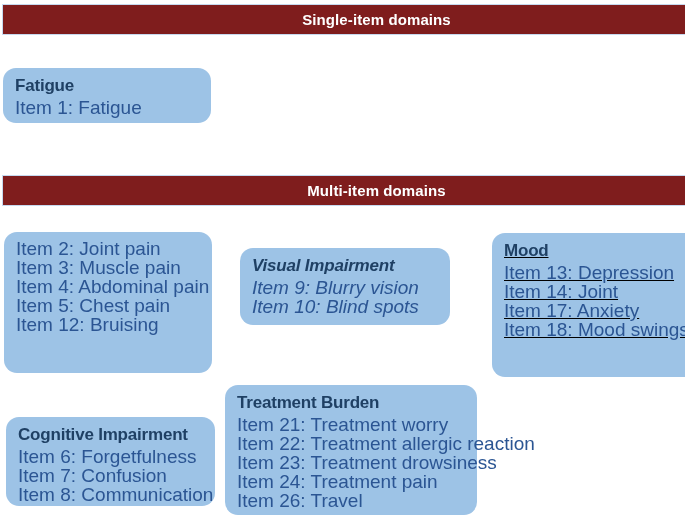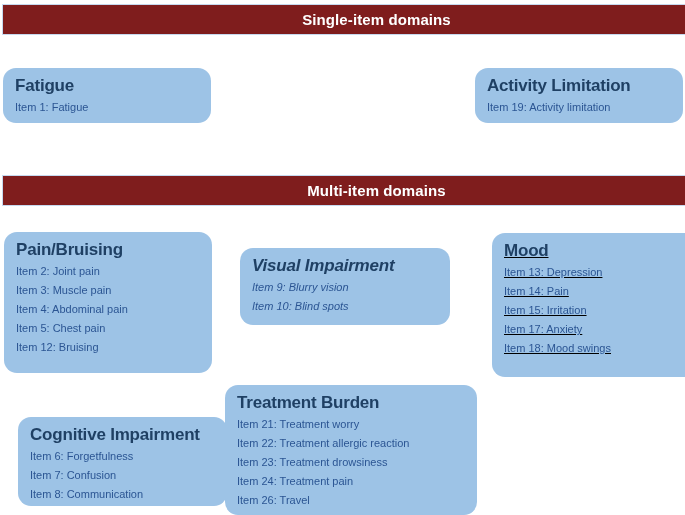--- a/index.html
+++ b/index.html
@@ -44,82 +44,76 @@
   .domain-title {
     font-weight: bold;
     font-size: 17px;
     color: #1F4064;
     letter-spacing: -0.2px;
     line-height: 22px;
     margin-bottom: 1px;
     white-space: nowrap;
   }
   .domain-item {
-    font-size: 11px;
+    font-size: 19px;
     color: #2B5593;
     line-height: 19px;
     white-space: nowrap;
   }
 
   
   .box-fatigue   { left: 3px;   top: 68px;  width: 208px; height: 55px; }
   .box-headache  { left: 238px; top: 68px;  width: 213px; height: 55px; }
   .box-activity  { left: 475px; top: 68px;  width: 208px; height: 55px; }
 
   
   .box-pain      { left: 4px;   top: 232px; width: 208px; height: 141px; }
   .box-visual    { left: 240px; top: 248px; width: 210px; height: 77px; font-style: italic;  }
   .box-mood      { left: 492px; top: 233px; width: 205px; height: 144px; text-decoration: underline; }
-  .box-cognitive { left: 18px;   top: 417px; width: 209px; height: 89px;  }
+  .box-cognitive { left: 6px;   top: 417px; width: 209px; height: 89px;  }
   .box-treatment { left: 225px; top: 378px; width: 252px; height: 130px; margin-top: 7px; }
 </style>
 </head>
 <body>
 
 <div id="figure">
 
   <div class="banner single">
     <span>Single-item domains</span>
   </div>
 
   <div class="domain-box box-fatigue">
     <div class="domain-title">Fatigue</div>
     <div class="domain-item">Item 1: Fatigue</div>
   </div>
 
 
-  <div class="domain-box box-activity">
-    <div class="domain-title">Activity Limitation</div>
-    <div class="domain-item">Item 19: Activity limitation</div>
-  </div>
 
   <div class="banner multi">
     <span>Multi-item domains</span>
   </div>
 
   <div class="domain-box box-pain">
-    <div class="domain-title">Pain/Bruising</div>
     <div class="domain-item">Item 2: Joint pain</div>
     <div class="domain-item">Item 3: Muscle pain</div>
     <div class="domain-item">Item 4: Abdominal pain</div>
     <div class="domain-item">Item 5: Chest pain</div>
     <div class="domain-item">Item 12: Bruising</div>
   </div>
 
   <div class="domain-box box-visual">
     <div class="domain-title">Visual Impairment</div>
     <div class="domain-item">Item 9: Blurry vision</div>
     <div class="domain-item">Item 10: Blind spots</div>
   </div>
 
   <div class="domain-box box-mood">
     <div class="domain-title">Mood</div>
     <div class="domain-item">Item 13: Depression</div>
-    <div class="domain-item">Item 14: Pain</div>
-    <div class="domain-item">Item 15: Irritation</div>
+    <div class="domain-item">Item 14: Joint</div>
     <div class="domain-item">Item 17: Anxiety</div>
     <div class="domain-item">Item 18: Mood swings</div>
   </div>
 
   <div class="domain-box box-cognitive">
     <div class="domain-title">Cognitive Impairment</div>
     <div class="domain-item">Item 6: Forgetfulness</div>
     <div class="domain-item">Item 7: Confusion</div>
     <div class="domain-item">Item 8: Communication</div>
   </div>

